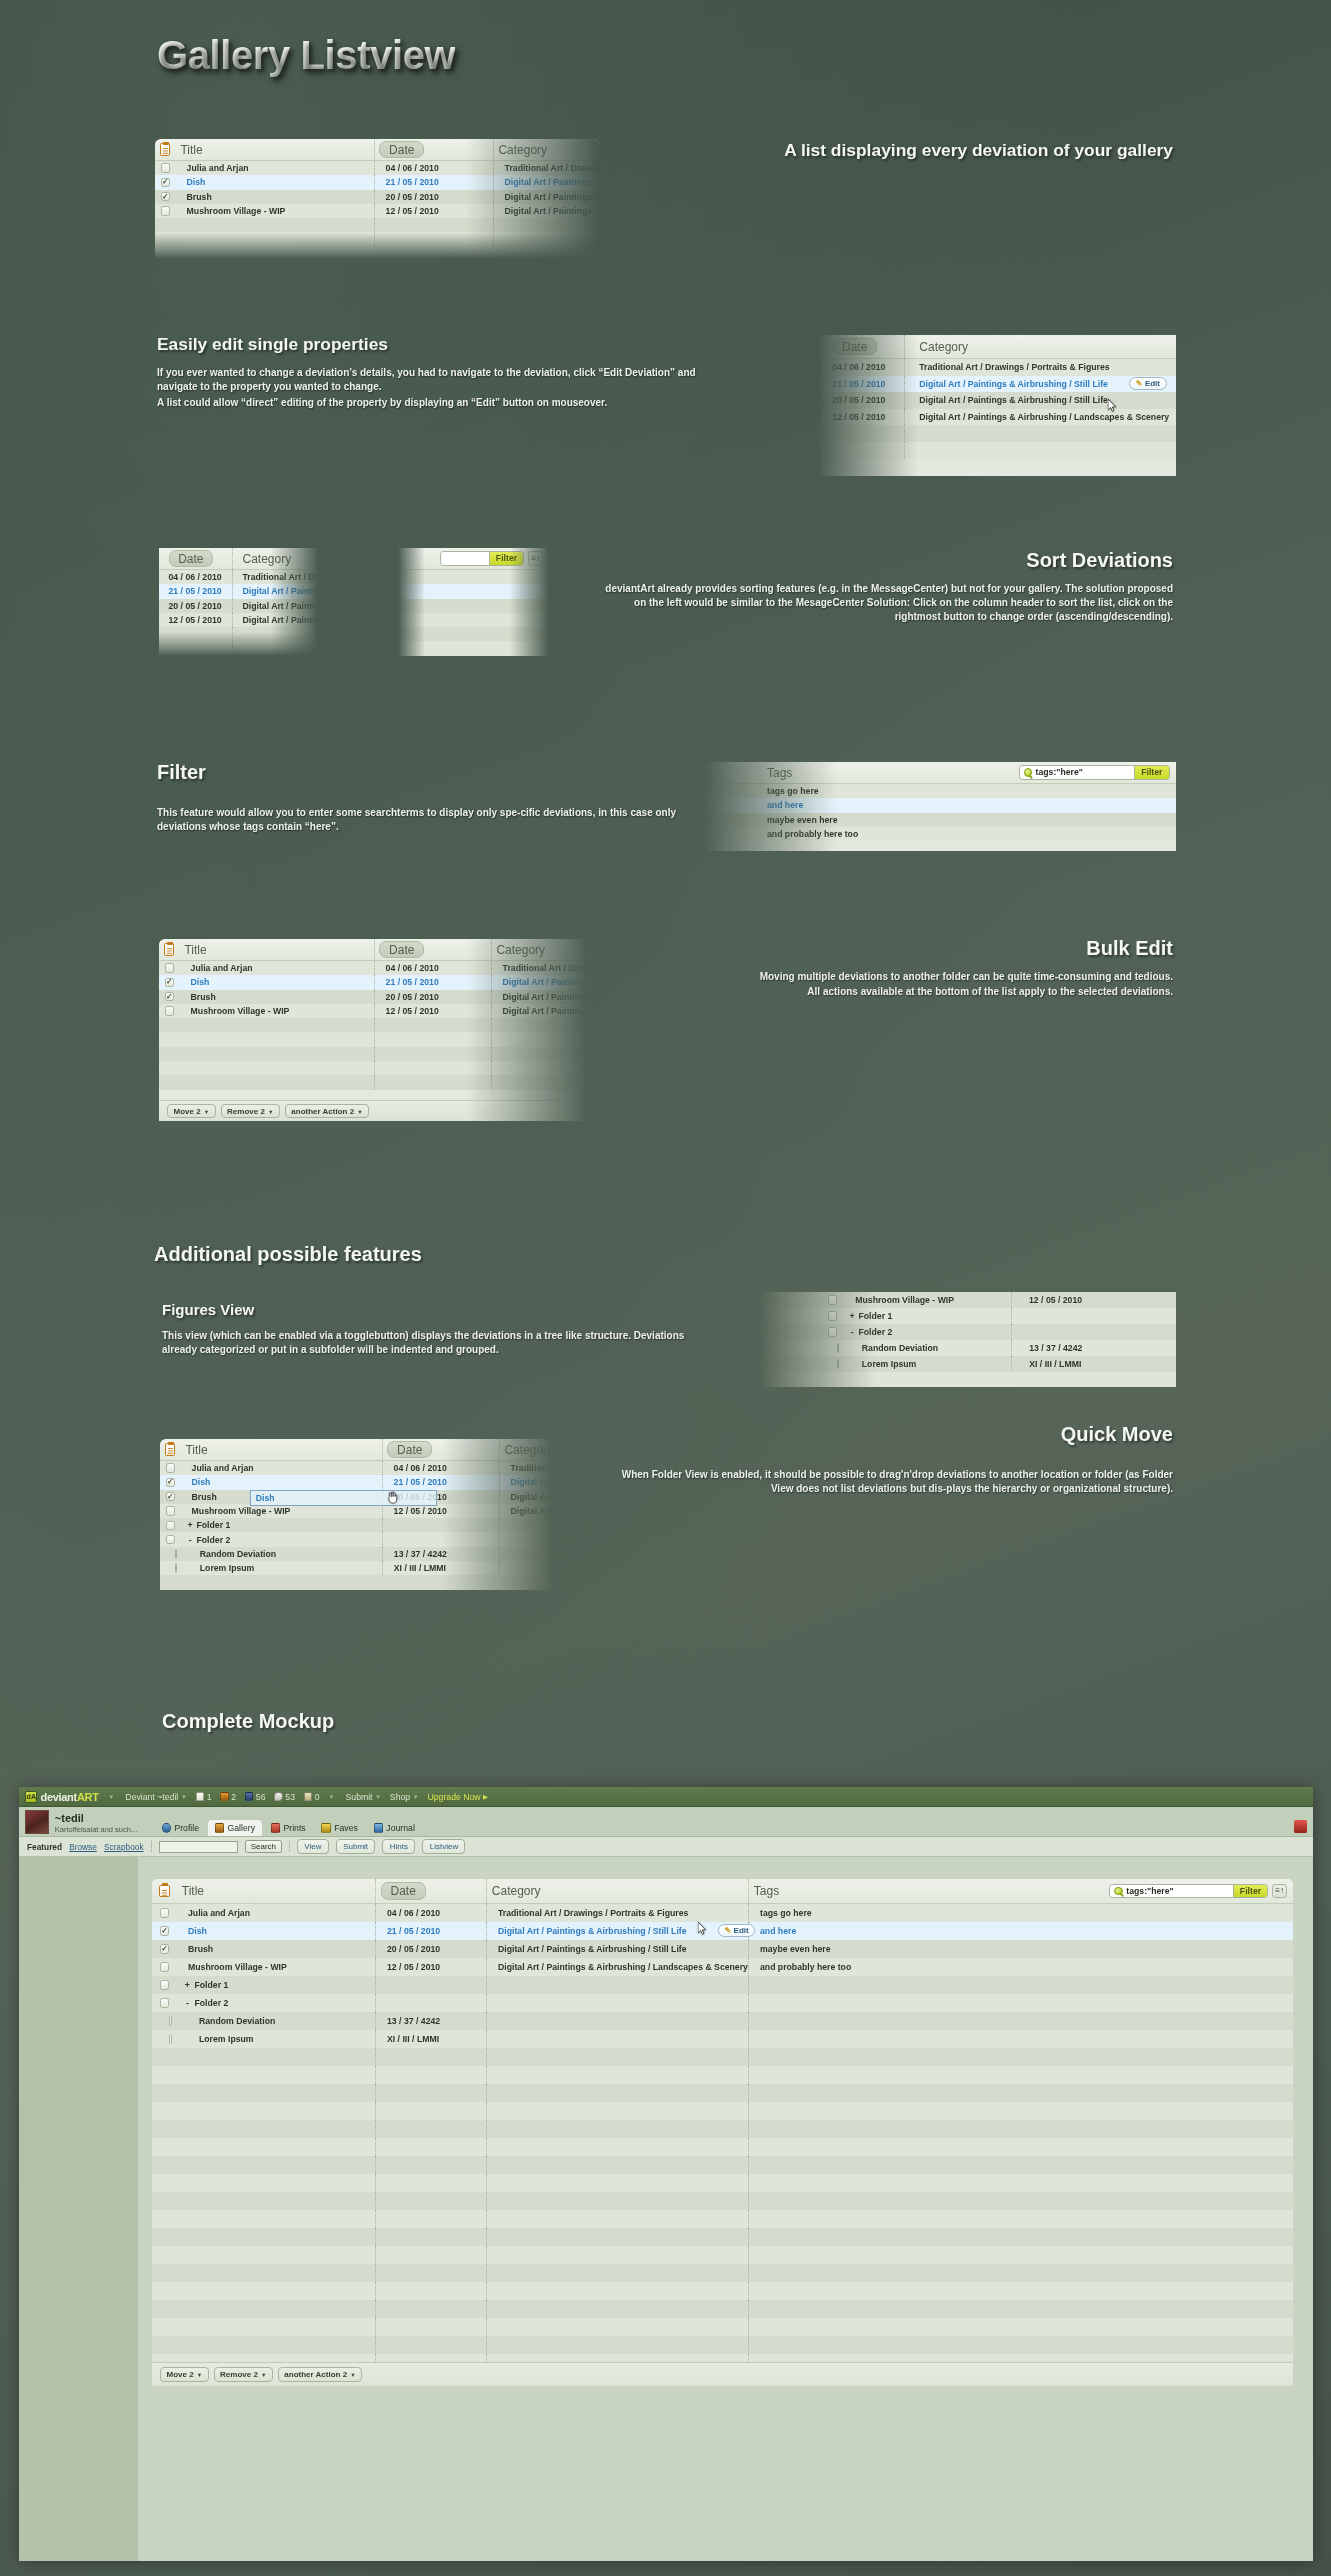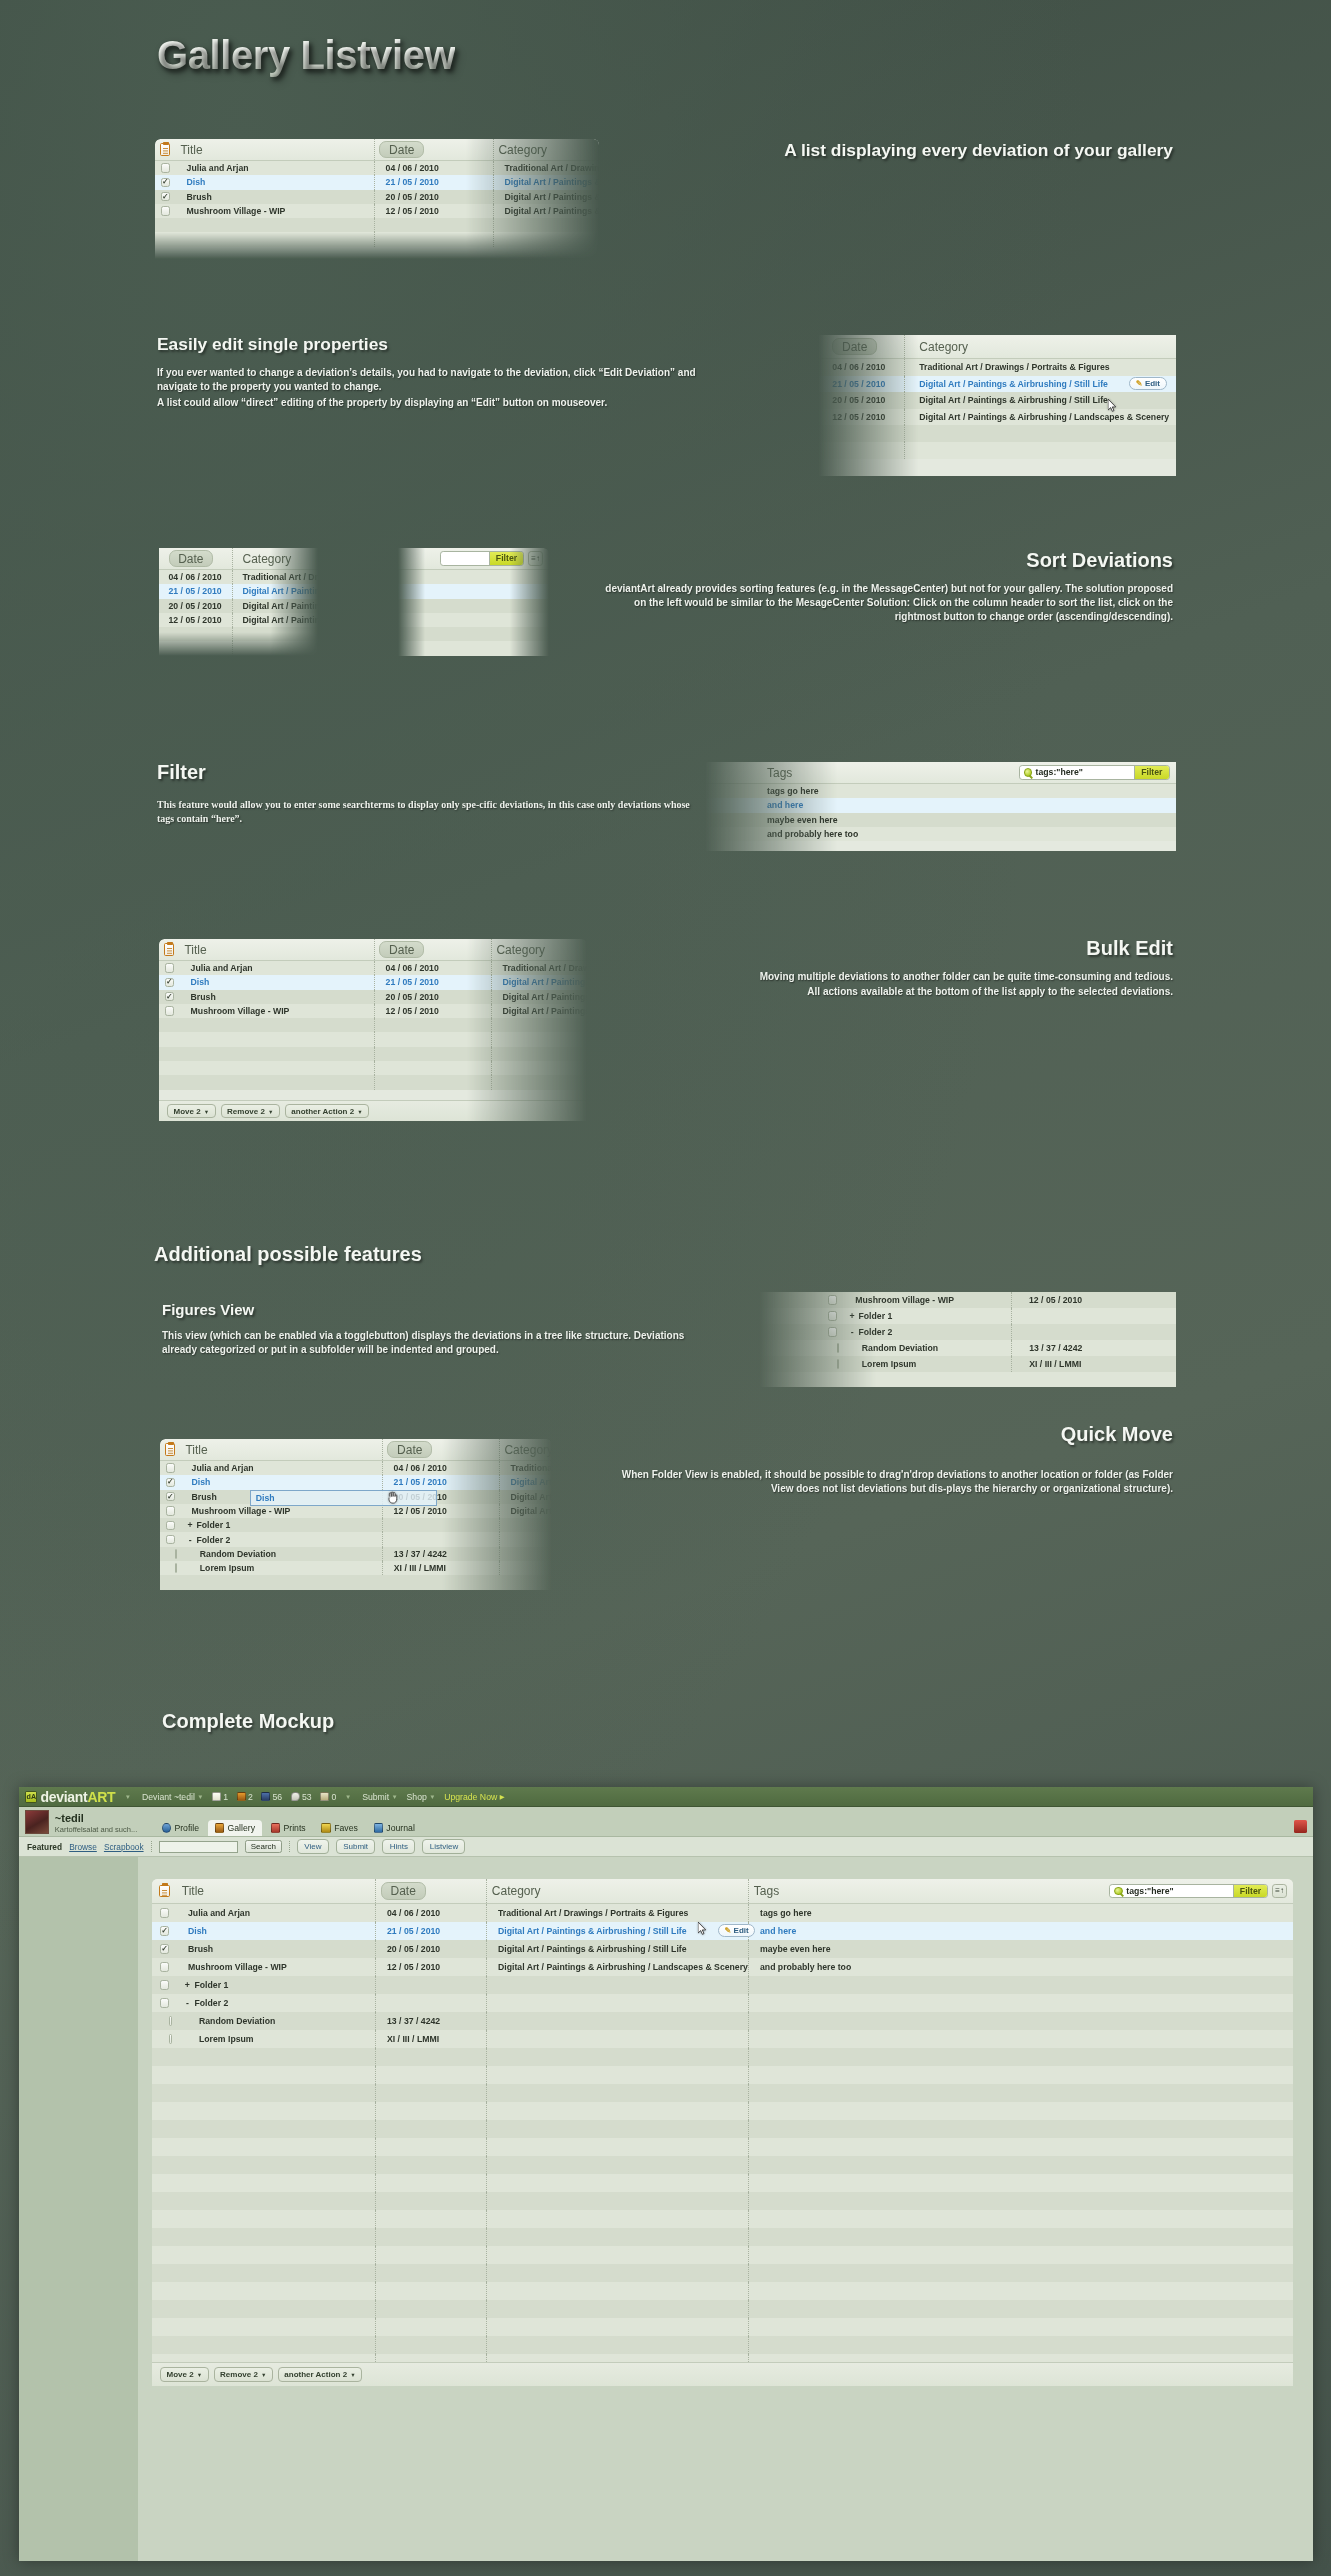--- a/index.html
+++ b/index.html
@@ -199,21 +199,21 @@
   .da-logo{
     display:flex;align-items:center;gap:3.2px; margin-right:9.5px;
   }
   .da-logo .sq{
     width:12px;height:12px;border-radius:1.6px;
     background:linear-gradient(180deg,#cfe04a,#a7bd1f);
     border:0.8px solid #41551f;
     display:flex;align-items:center;justify-content:center;
     font-size:7.1px;color:#2f3d16;font-weight:bold;
   }
-  .da-logo .wm{ font-size:14px; font-weight:bold; color:#eef3e4; letter-spacing:-0.3px;}
+  .da-logo .wm{ font-size:11px; font-weight:bold; color:#eef3e4; letter-spacing:-0.3px;}
   .da-logo .wm b{ color:#cfe04a; }
   .da-item{ display:flex;align-items:center;gap:2.4px; margin-right:8.7px; white-space:nowrap;}
   .cr{ font-size:6.3px; color:#9fb78c; }
   .da-ico{ width:8.7px;height:9.5px;border-radius:1.6px;display:inline-block;border:0.8px solid rgba(0,0,0,.35); }
   .up{ color:#d6e34f; }
 
   .da-user{
     height:30px; background:#c2cfba; display:flex;align-items:flex-end; padding:0 0 0 6.3px;
     border-bottom:0.8px solid #a9b8a1;
   }
@@ -423,21 +423,21 @@
   </div>
 </div>
 
 <div class="abs right" style="left:602px; top:549px; width:571px;">
   <div class="h2b">Sort Deviations</div>
   <div class="body" style="margin-top:9.5px;">deviantArt already provides sorting features (e.g. in the MessageCenter) but not for your gallery. The solution proposed on the left would be similar to the MesageCenter Solution: Click on the column header to sort the list, click on the rightmost button to change order (ascending/descending).</div>
 </div>
 
 <div class="abs" style="left:157px; top:761px; width:539px;">
   <div class="h2b">Filter</div>
-  <div class="body" style="margin-top:14px;font-family:Liberation Serif, serif;">This feature would allow you to enter some searchterms to display only spe-cific deviations, in this case only deviations whose tags contain “here”.</div>
+  <div class="body" style="margin-top:22px;">This feature would allow you to enter some searchterms to display only spe-cific deviations, in this case only deviations whose tags contain “here”.</div>
 </div>
 
 <div class="lw fade-l" style="left:705px; top:762px; width:471px; height:89px; border-radius:0;">
   <div class="lw-head" style="height:22px">
     <div class="cell c-tags" style="width:238px;border-left:none;padding-left:62px">Tags</div>
     <div class="cell" style="flex:1;justify-content:flex-end;padding-right:6.3px">
       <div class="filterbox" style="width:151px">
         <div class="fi">
           <span class="magnif"></span>
           <span>tags:"here"</span>

